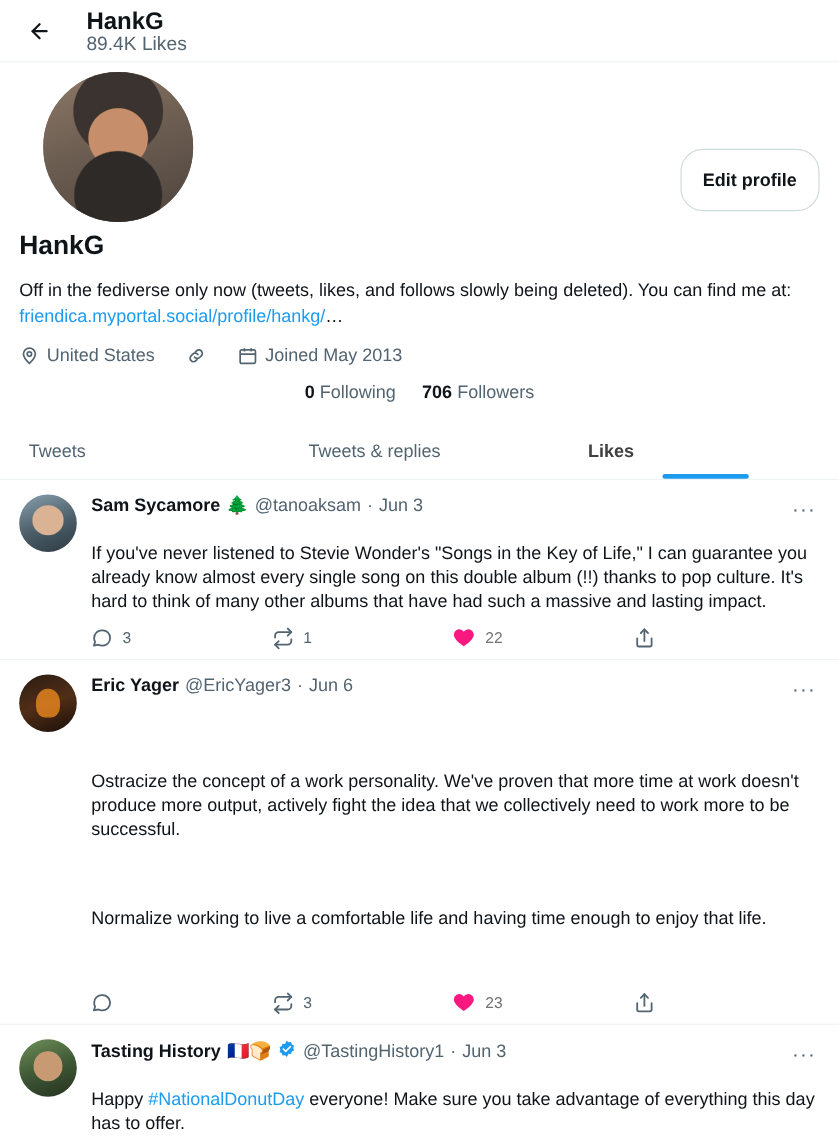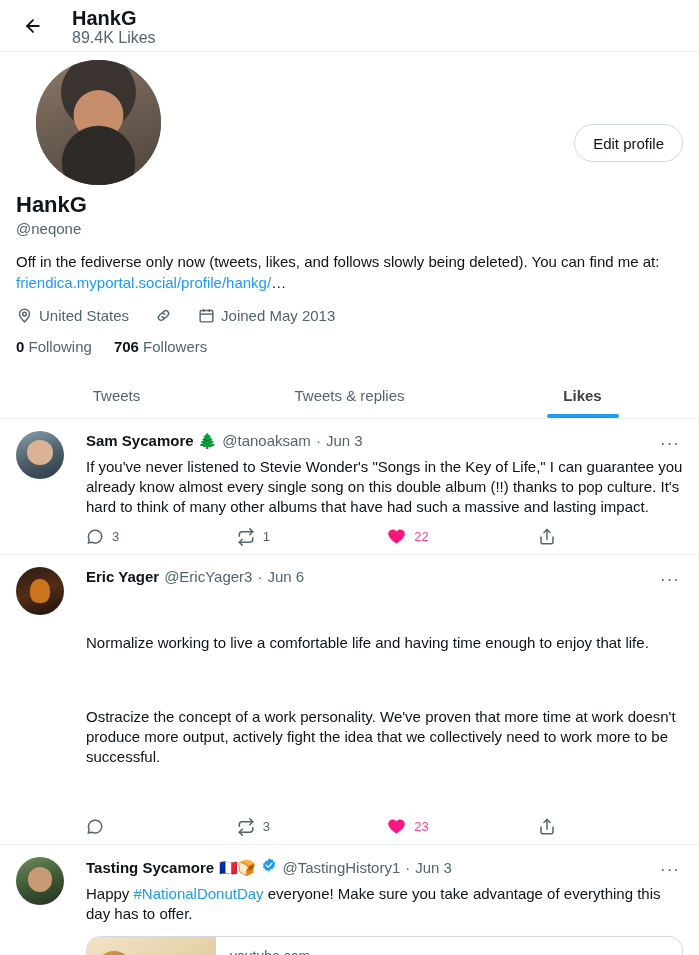--- a/index.html
+++ b/index.html
@@ -62,81 +62,82 @@
     background:
       radial-gradient(circle at 50% 82%, #2e2a28 0 30%, rgba(46,42,40,0) 31%),
       radial-gradient(circle at 50% 44%, #c68e6a 0 26%, rgba(198,142,106,0) 27%),
       radial-gradient(circle at 50% 26%, #3a3330 0 33%, rgba(58,51,48,0) 34%),
       linear-gradient(160deg, #8d7a68 0%, #6d5e52 45%, #4d443c 100%);
   }
   .edit-profile {
     position: absolute;
     right: 16px;
     top: 16px;
-    height: 38px;
+    height: 52px;
     padding: 0 18px;
     border: 1px solid #cfd9de;
     background: #fff;
     border-radius: 19px;
     font-size: 15px;
-    font-weight: normal;
+    font-weight: bold;
     color: #0f1419;
     cursor: pointer;
     display: flex; align-items: center;
   }
 
   
   .profile-info { padding: 0 16px 4px; }
   .display-name { font-size: 22px; font-weight: bold; line-height: 26px; margin-top: -4px; }
   .handle { font-size: 15px; color: #536471; margin-top: 2px; }
   .bio { font-size: 15px; line-height: 21px; margin-top: 14px; }
   .meta-row {
     display: flex;
     flex-wrap: wrap;
     gap: 26px;
     margin-top: 14px;
     font-size: 15px;
     color: #536471;
     align-items: center;
   }
   .meta-item { display: flex; align-items: center; gap: 6px; }
-  .stats-row { display: flex; gap: 22px; margin-top: 14px; font-size: 15px; color: #536471; }
+  .stats-row { display: flex; gap: 22px; margin-top: 14px; font-size: 15px; color: #536471; justify-content: center; }
   .stats-row b { color: #0f1419; font-weight: bold; }
   .stat { cursor: pointer; }
 
   
   .tabs {
     display: flex;
     border-bottom: 1px solid #eff3f4;
     margin-top: 12px;
   }
   .tab {
     flex: 1;
-    text-align: center;
+    text-align: left;
     font-size: 15px;
     color: #536471;
     padding: 16px 14px 14px;
     cursor: pointer;
     position: relative;
+    margin-left: 10px;
   }
   .tab.active { color: #404040; font-weight: bold; }
   .tab.active:after {
     content: "";
     position: absolute;
     left: 50%; transform: translateX(-50%);
     bottom: 0;
     width: 72px; height: 4px;
     background: #1d9bf0;
     border-radius: 2px;
   }
 
   
   .tweet {
     display: flex;
-    gap: 22px;
+    gap: 12px;
     padding: 12px 16px 0;
     border-bottom: 1px solid #eff3f4;
     position: relative;
   }
   .tweet-avatar {
     width: 48px; height: 48px;
     border-radius: 50%;
     flex: 0 0 48px;
     overflow: hidden;
     position: relative;
@@ -165,21 +166,21 @@
     position: absolute;
     right: 14px; top: 10px;
     width: 30px; height: 30px;
     display: flex; align-items: center; justify-content: center;
     color: #536471;
     border-radius: 50%;
     cursor: pointer;
     font-size: 17px;
     letter-spacing: 1px;
   }
-  .tweet-text { font-size: 15px; line-height: 20px; margin-top: 6px; white-space: pre-wrap; }
+  .tweet-text { font-size: 15px; line-height: 20px; margin-top: 20px; white-space: pre-wrap; }
   .tweet-text p { margin: 0 0 14px; }
   .tweet-text p:last-child { margin-bottom: 0; }
 
   
   .card {
     margin-top: 12px;
     border: 1px solid #cfd9de;
     border-radius: 14px;
     overflow: hidden;
     display: flex;
@@ -223,21 +224,21 @@
   .action {
     display: flex;
     align-items: center;
     gap: 8px;
     font-size: 13px;
     color: #536471;
     cursor: pointer;
     width: 162px;
   }
   .action.like { color: #536471; }
-  .action.like .cnt { color: #ec4899; }
+  .action.like .cnt { color: #737373; }
   .action svg { display: block; }
   .heart { color: #f91880; }
   .action.share { width: auto; margin-left: auto; margin-right: 90px; }
 </style>
 </head>
 <body>
 
 <div class="header">
   <div class="back-btn">
     <svg width="20" height="20" viewBox="0 0 24 24" fill="none" stroke="#0f1419" stroke-width="2.2" stroke-linecap="round" stroke-linejoin="round">
@@ -254,21 +255,20 @@
 <div class="banner"></div>
 <div class="profile-top">
   <div class="avatar-big">
       <div class="face"></div>
     </div>
   <div class="edit-profile">Edit profile</div>
 </div>
 
 <div class="profile-info">
   <div class="display-name">HankG</div>
-  <div class="handle">@neqone</div>
   <div class="bio">
     <span>Off in the fediverse only now (tweets, likes, and follows slowly being deleted). You can find me at:</span>
     <a href="#">friendica.myportal.social/profile/hankg/</a><span>…</span>
   </div>
 
   <div class="meta-row">
     <div class="meta-item">
       <svg width="17" height="17" viewBox="0 0 24 24" fill="none" stroke="#536471" stroke-width="2">
         <path d="M12 21s7-6.4 7-11a7 7 0 10-14 0c0 4.6 7 11 7 11z"></path>
           <circle cx="12" cy="10" r="2.6"></circle>
@@ -358,22 +358,22 @@
 <div class="tweet">
   <div class="tweet-avatar av2"></div>
   <div class="tweet-body">
     <div class="tweet-head">
       <span class="t-name">Eric Yager</span>
       <span class="t-handle">@EricYager3</span>
       <span class="dot">·</span>
       <span class="t-date">Jun 6</span>
     </div>
     <div class="tweet-text">
+      <p>Ostracize the concept of a work personality. We've proven that more time at work doesn't produce more output, actively fight the idea that we collectively need to work more to be successful.</p>
       <p>Normalize working to live a comfortable life and having time enough to enjoy that life.</p>
-      <p>Ostracize the concept of a work personality. We've proven that more time at work doesn't produce more output, actively fight the idea that we collectively need to work more to be successful.</p>
     </div>
     <div class="actions">
       <div class="action">
         <svg width="18" height="18" viewBox="0 0 24 24" fill="none" stroke="currentColor" stroke-width="2" stroke-linecap="round" stroke-linejoin="round">
             <path d="M21 11.5a8.4 8.4 0 01-9 8.5 9.3 9.3 0 01-4-1L3 20l1.3-4a8.4 8.4 0 01-1-4.5 8.4 8.4 0 019-8.5 8.4 8.4 0 018.7 8.5z"></path>
           </svg>
         <span class="cnt"></span>
       </div>
       <div class="action">
         <svg width="18" height="18" viewBox="0 0 24 24" fill="none" stroke="currentColor" stroke-width="2" stroke-linecap="round" stroke-linejoin="round">
@@ -399,21 +399,21 @@
       </div>
     </div>
   </div>
   <div class="more-btn">···</div>
 </div>
 
 <div class="tweet">
   <div class="tweet-avatar av3"></div>
   <div class="tweet-body">
     <div class="tweet-head">
-      <span class="t-name">Tasting Sycamore</span>
+      <span class="t-name">Tasting History</span>
       <span>🇫🇷🍞</span>
       <span class="verified">
         <svg width="16" height="16" viewBox="0 0 24 24" fill="#1d9bf0">
             <path d="M12 1.8l2.3 2.1 3.1-.3.9 3 2.8 1.4-1 3 1 3-2.8 1.4-.9 3-3.1-.3L12 22.2 9.7 20l-3.1.3-.9-3L2.9 16l1-3-1-3 2.8-1.4.9-3 3.1.3z"></path>
             <polyline points="7.6 12.2 10.6 15.2 16.4 9.3" fill="none" stroke="#fff" stroke-width="2" stroke-linecap="round" stroke-linejoin="round"></polyline>
           </svg>
       </span>
       <span class="t-handle">@TastingHistory1</span>
       <span class="dot">·</span>
       <span class="t-date">Jun 3</span>

